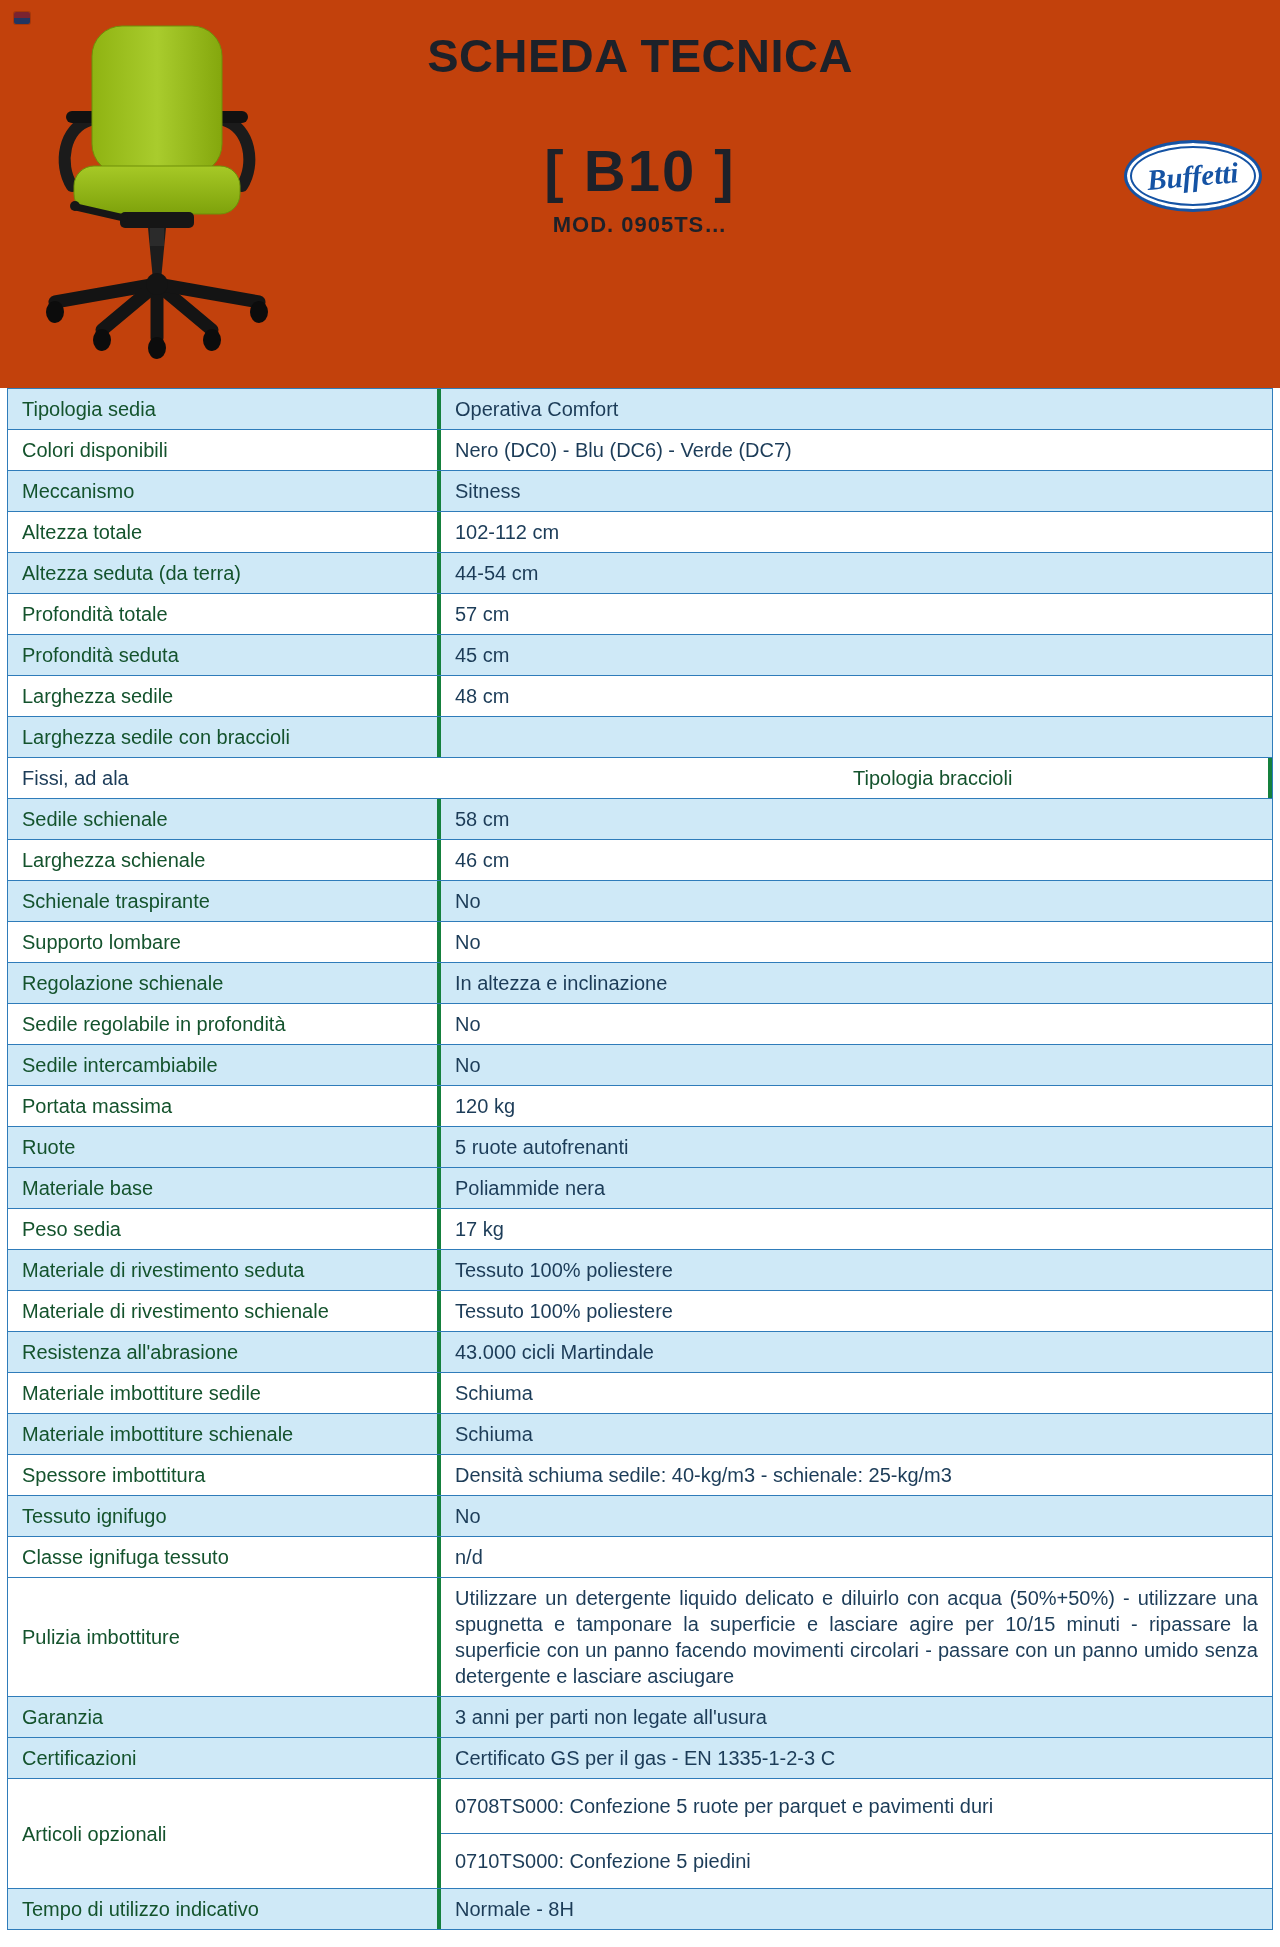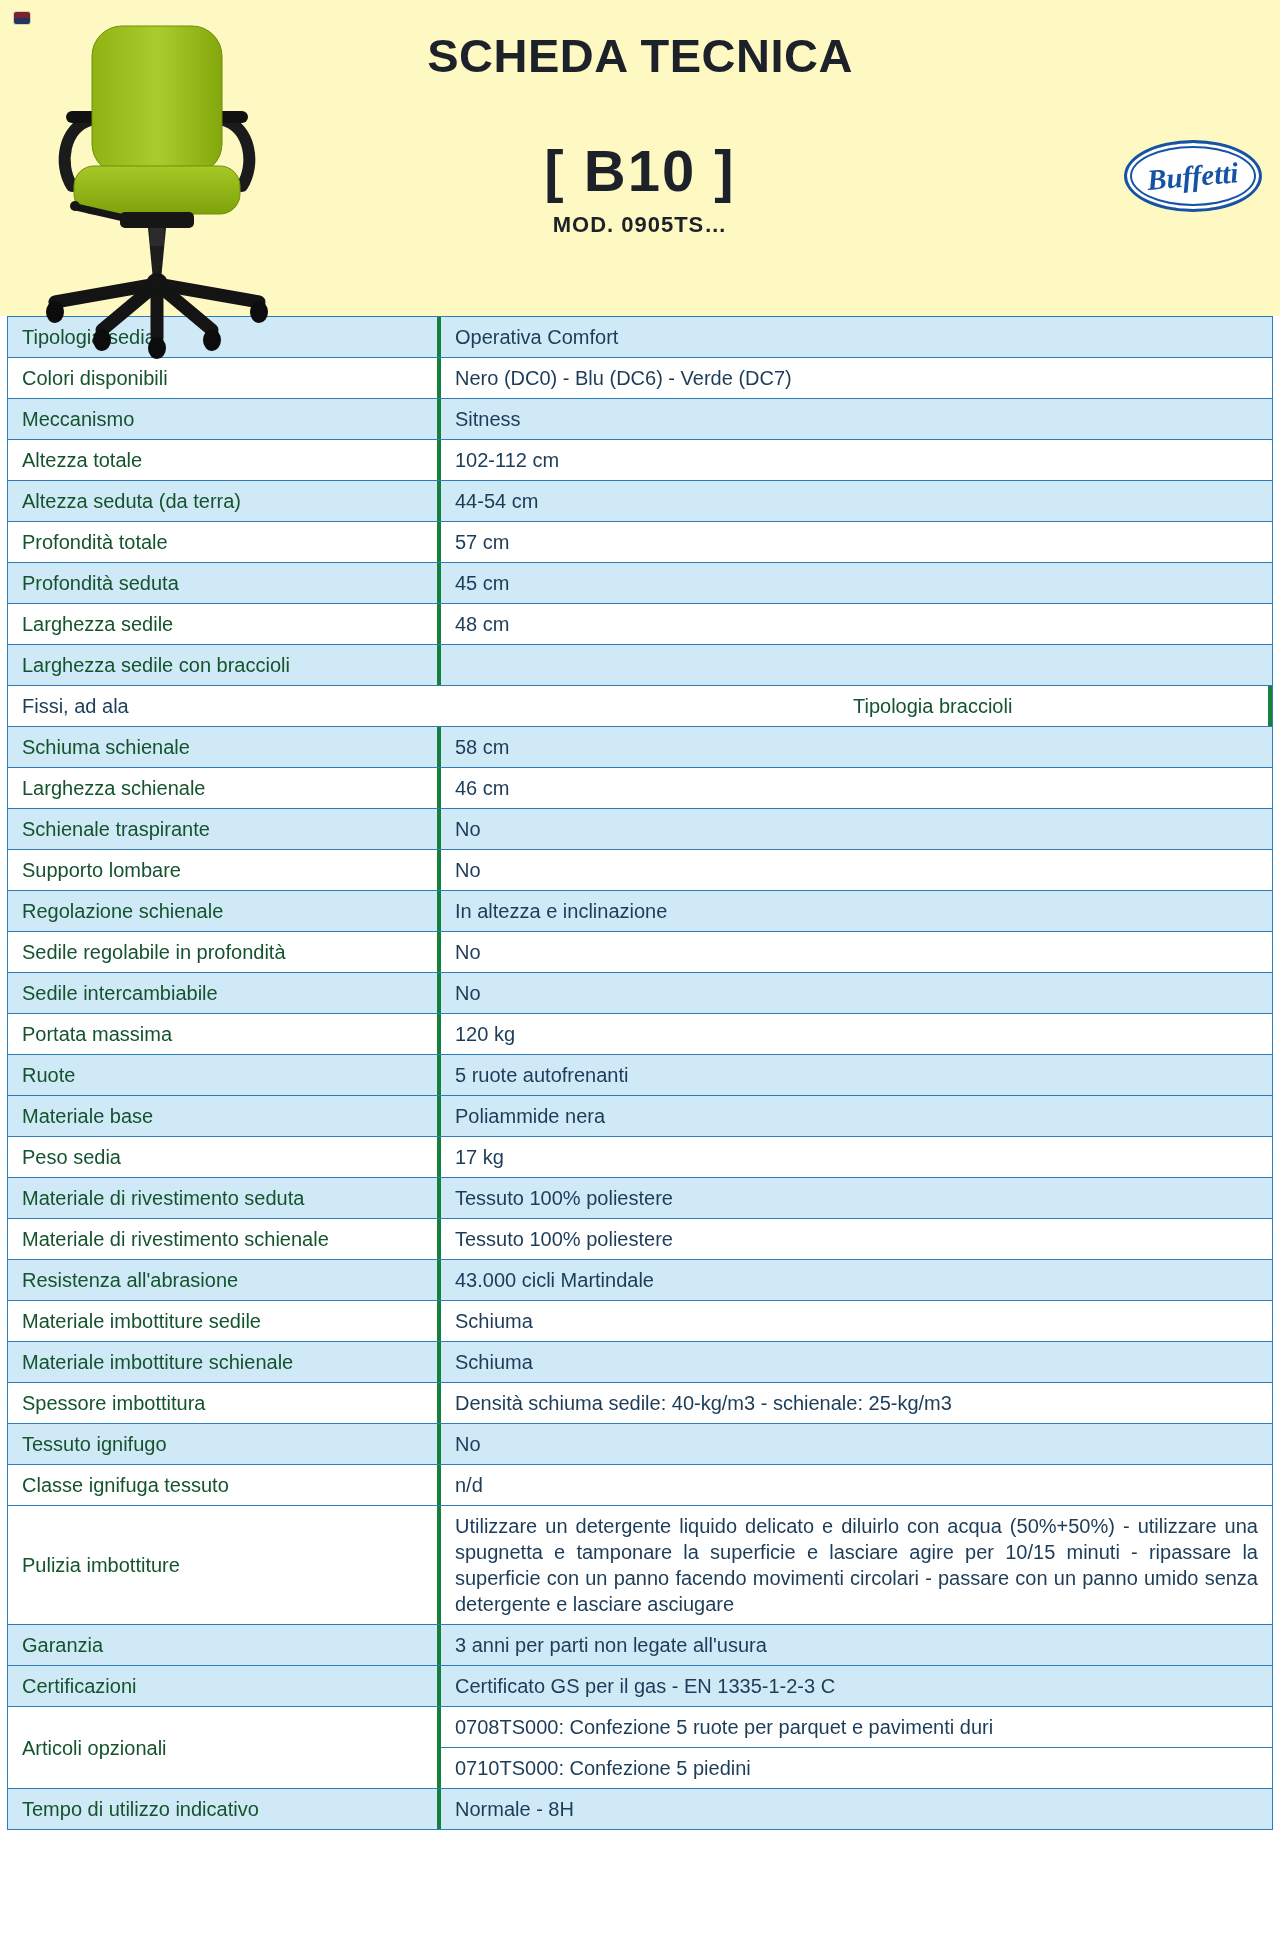--- a/index.html
+++ b/index.html
@@ -5,21 +5,21 @@
   * { box-sizing: border-box; }
   html, body { margin: 0; padding: 0; background: #ffffff; }
   body {
     width: 1280px;
     font-family: "Liberation Sans", sans-serif;
     color: #1c3c58;
   }
   .page { width: 1280px; min-height: 1947px; background: #fff; position: relative; }
 
   
-  header { position: relative; height: 316px; background: #fef9c3; }
+  header { position: relative; height: 388px; background: #c2410c; }
 
   .flag-icon {
     position: absolute; left: 14px; top: 12px;
     width: 16px; height: 12px;
     background: linear-gradient(180deg, #7a2330 0 50%, #223561 50% 100%);
     border-radius: 2px;
     box-shadow: 0 0 0 1px rgba(0,0,0,.15);
   }
 
   .chair-wrap { position: absolute; left: 28px; top: 16px; width: 260px; height: 356px; }
@@ -60,21 +60,21 @@
   .cell.label {
     flex: 0 0 433px; width: 433px;
     border-right: 4px solid #15803d;
     font-weight: normal; color: #14532d;
   }
   .cell.value { flex: 1; color: #1c3c58; }
   .cell.value.long { text-align: justify; }
 
   .cell.value.multi { display: block; padding: 0; }
   .value-line {
-    padding: 7px 14px; min-height: 40px;
+    padding: 14px 14px; min-height: 40px;
     display: flex; align-items: center; color: #1c3c58;
     font-size: 20px; line-height: 26px;
   }
   .value-line + .value-line { border-top: 1px solid #2f7cba; }
 </style>
 </head>
 <body>
 
 <div class="page">
 
@@ -175,21 +175,21 @@
         <div class="cell value">48 cm</div>
       </div>
       <div class="row alt">
         <div class="cell label">Larghezza sedile con braccioli</div>
       </div>
       <div class="row">
         <div class="cell value">Fissi, ad ala</div>
         <div class="cell label">Tipologia braccioli</div>
       </div>
       <div class="row alt">
-        <div class="cell label">Schiuma schienale</div>
+        <div class="cell label">Sedile schienale</div>
         <div class="cell value">58 cm</div>
       </div>
       <div class="row">
         <div class="cell label">Larghezza schienale</div>
         <div class="cell value">46 cm</div>
       </div>
       <div class="row alt">
         <div class="cell label">Schienale traspirante</div>
         <div class="cell value">No</div>
       </div>

